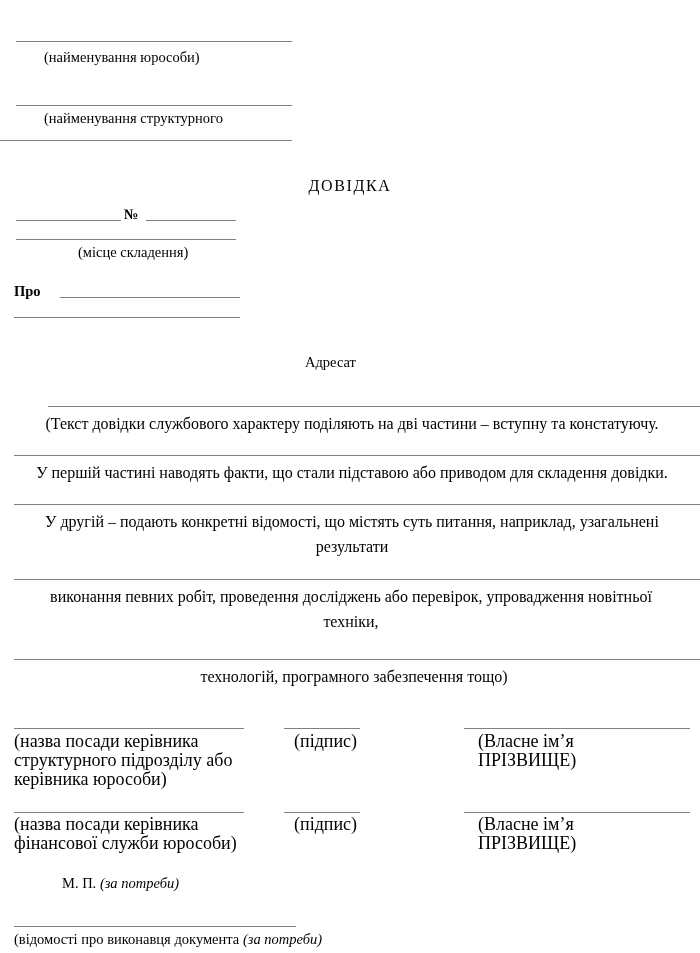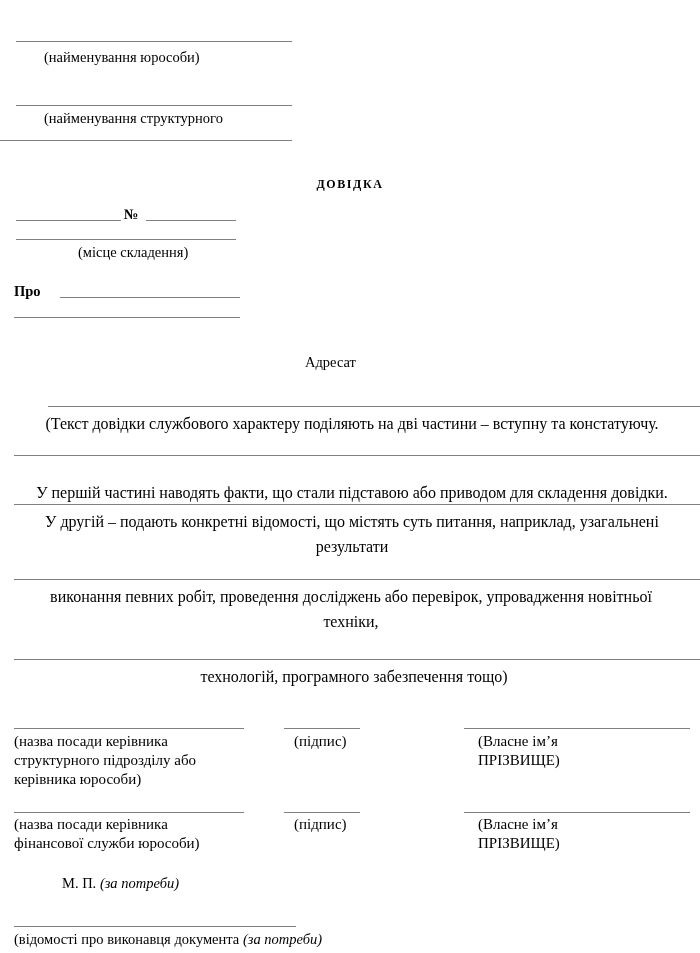--- a/index.html
+++ b/index.html
@@ -39,38 +39,38 @@
     line-height: 20px;
     white-space: nowrap;
   }
 
   .bold   { font-weight: bold; }
   .italic { font-style: italic; }
 
   
   .doc-title {
     position: absolute;
-    font-size: 12px;
-    font-weight: bold;
+    font-size: 16px;
+    font-weight: normal;
     letter-spacing: 1.6px;
     text-align: center;
   }
 
   
   .body-line {
     position: absolute;
     font-size: 16px;
     line-height: 25px;
     text-align: center;
   }
 
   
   .sig-label {
     position: absolute;
-    font-size: 15px;
+    font-size: 18px;
     line-height: 19px;
   }
 </style>
 </head>
 <body>
 
 <div class="page">
 
   <div class="rule" style="left:16px; top:40px; width:276px;"></div>
   <div class="txt" style="left:44px; top:46px;">(найменування юрособи)</div>
@@ -100,21 +100,21 @@
 
   <div class="rule" style="left:14px; top:316px; width:226px;"></div>
   <div class="txt" style="left:18px; top:299px; width:218px;"></div>
 
   <div class="txt" style="left:305px; top:351px;">Адресат</div>
 
   <div class="rule" style="left:48px; top:405px; width:652px;"></div>
   <div class="body-line" style="left:10px; top:410px; width:684px;">(Текст довідки службового характеру поділяють на дві частини – вступну та констатуючу.</div>
 
   <div class="rule" style="left:14px; top:454px; width:686px;"></div>
-  <div class="body-line" style="left:8px; top:459px; width:688px;margin-top:20px;">У першій частині наводять факти, що стали підставою або приводом для складення довідки.</div>
+  <div class="body-line" style="left:8px; top:459px; width:688px;">У першій частині наводять факти, що стали підставою або приводом для складення довідки.</div>
 
   <div class="rule" style="left:14px; top:503px; width:686px;"></div>
   <div class="body-line wrap" style="left:22px; top:508px; width:660px;">У другій – подають конкретні відомості, що містять суть питання, наприклад, узагальнені результати</div>
 
   <div class="rule" style="left:14px; top:578px; width:686px;"></div>
   <div class="body-line wrap" style="left:22px; top:583px; width:658px;">виконання певних робіт, проведення досліджень або перевірок, упровадження новітньої техніки,</div>
 
   <div class="rule" style="left:14px; top:658px; width:686px;"></div>
   <div class="body-line" style="left:14px; top:663px; width:680px;">технологій, програмного забезпечення тощо)</div>
 

